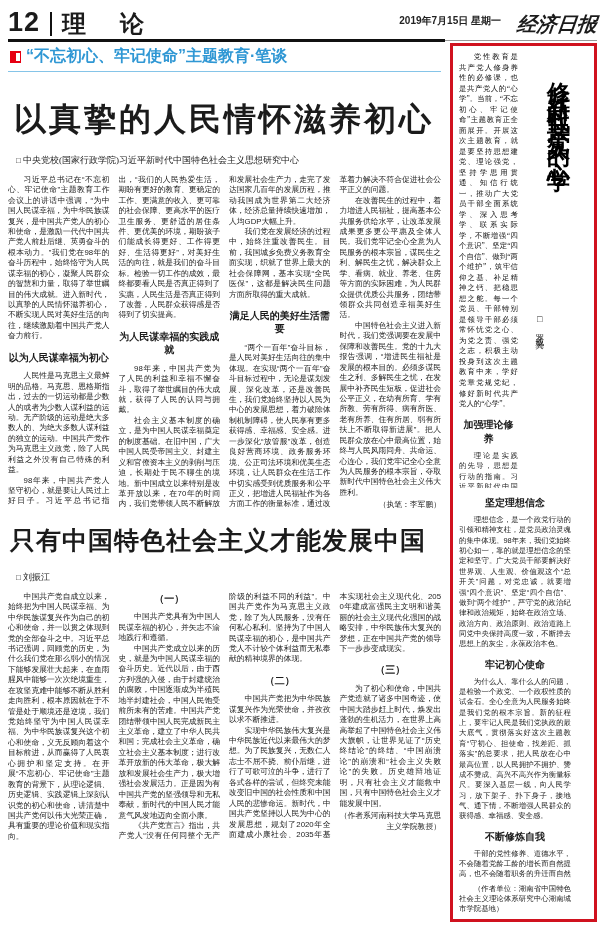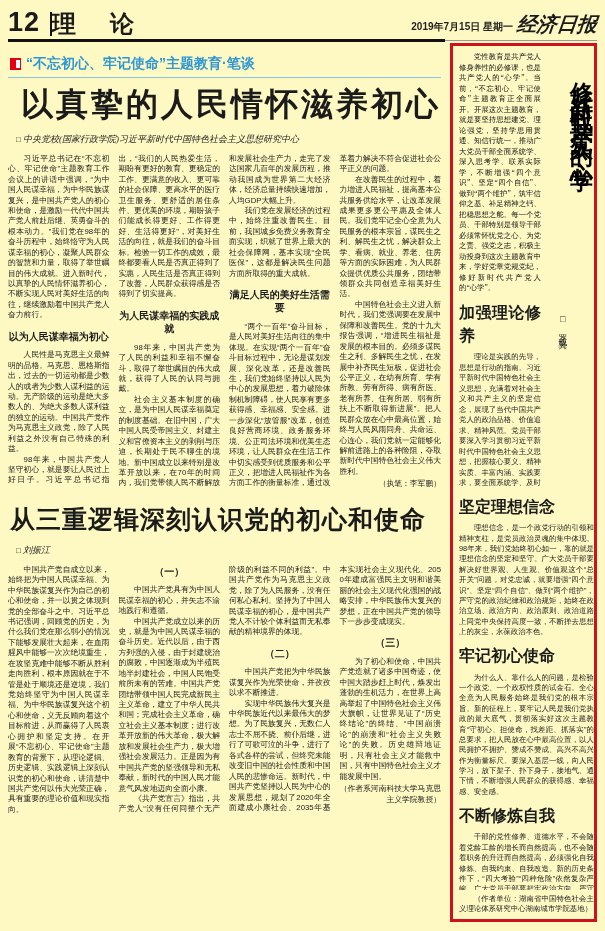--- a/index.html
+++ b/index.html
@@ -1,60 +1,60 @@
 <!DOCTYPE html>
 <html><head>
 <meta charset="utf-8">
 <style>
   html,body{margin:0;padding:0;background:#e8e8e8;}
   .page{
-    position:relative;width:605px;height:931px;margin:0 auto;background:#fef9c3;
+    position:relative;width:605px;height:931px;margin:0 auto;background:#ffffff;
     font-family:"Liberation Sans","DejaVu Sans",sans-serif;color:#1b1b1b;
     box-sizing:border-box;padding:6px 8px 0 8px;overflow:hidden;
   }
   
   .hdr{display:flex;justify-content:space-between;align-items:flex-end;height:30px;}
   .hdr-left{display:flex;align-items:flex-end;gap:10px;}
   .pageno{font-size:27px;font-weight:900;line-height:1;letter-spacing:1px;}
   .section-title{font-size:24px;font-family:"Liberation Serif","DejaVu Serif",serif;
-    font-weight:700;letter-spacing:14px;line-height:1;border-left:2px solid #111;}
-  .hdr-right{display:flex;align-items:flex-end;gap:4px;padding-bottom:2px;}
+    font-weight:700;letter-spacing:14px;line-height:1;border-left:2px solid #111;padding-left:10px;}
+  .hdr-right{display:flex;gap:16px;padding-bottom:2px;}
   .hdr-date{font-size:10px;font-weight:700;color:#222;}
   .masthead{font-size:20px;font-weight:700;font-style:italic;
     font-family:"DejaVu Serif","Liberation Serif",serif;transform:skewX(-6deg);line-height:1;}
   .hdr-rule{height:3px;background:#111;margin-top:3px;width:437px;}
   .hdr-rule-thin{height:1px;background:#999;margin-top:-2px;margin-left:437px;}
   
   .main{display:flex;gap:9px;margin-top:2px;}
   .left-col{width:433px;flex:none;}
   
-  .banner{display:flex;align-items:center;gap:5px;font-size:14px;font-weight:700;
-    color:#2f97d4;border-bottom:1px solid #85c4e8;padding:12px 0 4px 2px;}
+  .banner{display:flex;align-items:center;gap:5px;font-size:16px;font-weight:700;
+    color:#2f97d4;border-bottom:1px solid #85c4e8;padding:3px 0 4px 2px;}
   .topic-icon{width:11px;height:12px;background:#e60012;display:inline-block;position:relative;flex:none;}
   .topic-icon::after{content:"";position:absolute;right:1px;top:2px;width:4px;height:8px;background:#fff;}
   
-  .a1-headline{font-size:32px;font-weight:900;letter-spacing:3px;margin:8px 0 6px 6px;line-height:1.15;text-align:right;}
-  .byline{font-size:9px;color:#222;margin:10px 0 8px 8px;
-    font-family:"Liberation Serif","DejaVu Serif",serif;font-style:italic;}
+  .a1-headline{font-size:32px;font-weight:900;letter-spacing:3px;margin:29px 0 6px 6px;line-height:1.15;}
+  .byline{font-size:9px;color:#222;margin:16px 0 8px 8px;
+    font-family:"Liberation Serif","DejaVu Serif",serif;}
   .byl-box{font-size:8px;}
   .cols{column-gap:9px;font-size:7.8px;line-height:1.34;text-align:justify;word-break:break-all;}
   .cols-a1{column-count:4;max-height:356px;overflow:hidden;}
   .cols-a2{column-count:4;max-height:336px;overflow:hidden;}
   .para{margin:0;text-indent:2em;}
   .subhead{font-size:10px;font-weight:700;text-align:center;margin:9px 0 7px 0;break-inside:avoid;}
   .signoff{margin:2px 0 0 0;text-align:right;font-weight:400;}
   
   .a2-headline{font-size:25px;font-weight:900;letter-spacing:1px;margin:14px 0 4px 2px;line-height:1.2;}
   
   .red-box{flex:1;border:3px solid #d0121f;box-sizing:border-box;height:879px;
-    padding:6px 0 5px 6px;display:flex;flex-direction:column;overflow:hidden;}
+    padding:6px 23px 5px 6px;display:flex;flex-direction:column;overflow:hidden;}
   .box-top{display:flex;gap:3px;height:436px;flex:none;}
   .box-narrow{flex:1;overflow:hidden;font-size:7.4px;line-height:1.42;text-align:justify;word-break:break-all;}
   .intro{margin:0;text-indent:2em;font-family:"Liberation Serif","DejaVu Serif",serif;color:#111;}
-  .box-head{font-size:16px;font-weight:700;margin:8px 0 5px 0;}
+  .box-head{font-size:10px;font-weight:700;text-align:center;margin:8px 0 5px 0;}
   .box-para{margin:0;text-indent:2em;}
   .vcol{width:50px;flex:none;writing-mode:vertical-rl;text-align:start;padding-top:12px;}
   .vtitle{font-size:23px;font-weight:900;letter-spacing:7px;line-height:1.1;color:#000;}
   .vquote{margin-top:2px;}
   .vbyline{font-size:9px;margin-top:250px;letter-spacing:3px;
     font-family:"Liberation Serif","DejaVu Serif",serif;}
   .box-wide{flex:1;overflow:hidden;font-size:7.4px;line-height:1.4;text-align:justify;word-break:break-all;}
   .box-note{flex:none;margin:4px 0 0 0;font-size:7.4px;line-height:1.35;text-indent:2em;
     font-family:"Liberation Serif","DejaVu Serif",serif;text-align:justify;word-break:break-all;}
 </style>
@@ -95,25 +95,25 @@
           <h3 class="subhead">以为人民谋幸福为初心</h3>
           <p class="para">人民性是马克思主义最鲜明的品格。马克思、恩格斯指出，过去的一切运动都是少数人的或者为少数人谋利益的运动。无产阶级的运动是绝大多数人的、为绝大多数人谋利益的独立的运动。中国共产党作为马克思主义政党，除了人民利益之外没有自己特殊的利益。</p>
           <p class="para">98年来，中国共产党人坚守初心，就是要让人民过上好日子。习近平总书记指出，“我们的人民热爱生活，期盼有更好的教育、更稳定的工作、更满意的收入、更可靠的社会保障、更高水平的医疗卫生服务、更舒适的居住条件、更优美的环境，期盼孩子们能成长得更好、工作得更好、生活得更好”，对美好生活的向往，就是我们的奋斗目标。检验一切工作的成效，最终都要看人民是否真正得到了实惠，人民生活是否真正得到了改善，人民群众获得感是否得到了切实提高。</p>
           <h3 class="subhead">为人民谋幸福的实践成就</h3>
           <p class="para">98年来，中国共产党为了人民的利益和幸福不懈奋斗，取得了举世瞩目的伟大成就，获得了人民的认同与拥戴。</p>
           <p class="para">社会主义基本制度的确立，是为中国人民谋幸福奠定的制度基础。在旧中国，广大中国人民受帝国主义、封建主义和官僚资本主义的剥削与压迫，长期处于民不聊生的境地。新中国成立以来特别是改革开放以来，在70年的时间内，我们党带领人民不断解放和发展社会生产力，走完了发达国家几百年的发展历程，推动我国成为世界第二大经济体，经济总量持续快速增加，人均GDP大幅上升。</p>
           <p class="para">我们党在发展经济的过程中，始终注重改善民生。目前，我国城乡免费义务教育全面实现，织就了世界上最大的社会保障网，基本实现“全民医保”，这都是解决民生问题方面所取得的重大成就。</p>
           <h3 class="subhead">满足人民的美好生活需要</h3>
           <p class="para">“两个一百年”奋斗目标，是人民对美好生活向往的集中体现。在实现“两个一百年”奋斗目标过程中，无论是谋划发展、深化改革，还是改善民生，我们党始终坚持以人民为中心的发展思想，着力破除体制机制障碍，使人民享有更多获得感、幸福感、安全感。进一步深化“放管服”改革，创造良好营商环境、政务服务环境、公正司法环境和优美生态环境，让人民群众在生活工作中切实感受到优质服务和公平正义，把增进人民福祉作为各方面工作的衡量标准，通过改革着力解决不符合促进社会公平正义的问题。</p>
           <p class="para">在改善民生的过程中，着力增进人民福祉，提高基本公共服务供给水平，让改革发展成果更多更公平惠及全体人民。我们党牢记全心全意为人民服务的根本宗旨，谋民生之利、解民生之忧，解决群众上学、看病、就业、养老、住房等方面的实际困难，为人民群众提供优质公共服务，团结带领群众共同创造幸福美好生活。</p>
-          <p class="para">中国特色社会主义进入新时代，我们党强调要在发展中保障和改善民生。党的十九大报告强调，“增进民生福祉是发展的根本目的。必须多谋民生之利、多解民生之忧，在发展中补齐民生短板，促进社会公平正义，在幼有所育、学有所教、劳有所得、病有所医、老有所养、住有所居、弱有所扶上不断取得新进展”。把人民群众放在心中最高位置，始终与人民风雨同舟、共命运、心连心，我们党就一定能够化解前进路上的各种险阻，夺取新时代中国特色社会主义伟大胜利。</p>
+          <p class="para">中国特色社会主义进入新时代，我们党强调要在发展中保障和改善民生。党的十九大报告强调，“增进民生福祉是发展的根本目的。必须多谋民生之利、多解民生之忧，在发展中补齐民生短板，促进社会公平正义，在幼有所育、学有所教、劳有所得、病有所医、老有所养、住有所居、弱有所扶上不断取得新进展”。把人民群众放在心中最高位置，始终与人民风雨同舟、共命运、心连心，我们党牢记全心全意为人民服务的根本宗旨，夺取新时代中国特色社会主义伟大胜利。</p>
           <p class="signoff">（执笔：李军鹏）</p>
         </div>
 
-      <h1 class="a2-headline">从三重逻辑深刻认识党的初心和使命</h1>
+      <h1 class="a2-headline">只有中国特色社会主义才能发展中国</h1>
       <div class="byline">
         <span class="byl-box">□</span>
         <span>刘振江</span>
       </div>
       <div class="cols cols-a2" id="a2-body">
           <p class="para">中国共产党自成立以来，始终把为中国人民谋幸福、为中华民族谋复兴作为自己的初心和使命，并一以贯之体现到党的全部奋斗之中。习近平总书记强调，回顾党的历史，为什么我们党在那么弱小的情况下能够发展壮大起来，在血雨腥风中能够一次次绝境重生，在攻坚克难中能够不断从胜利走向胜利，根本原因就在于不管是处于顺境还是逆境，我们党始终坚守为中国人民谋幸福、为中华民族谋复兴这个初心和使命，义无反顾向着这个目标前进，从而赢得了人民衷心拥护和坚定支持。在开展“不忘初心、牢记使命”主题教育的背景下，从理论逻辑、历史逻辑、实践逻辑上深刻认识党的初心和使命，讲清楚中国共产党何以伟大光荣正确，具有重要的理论价值和现实指向。</p>
           <h3 class="subhead">（一）</h3>
           <p class="para">中国共产党具有为中国人民谋幸福的初心，并矢志不渝地践行和遵循。</p>
           <p class="para">中国共产党成立以来的历史，就是为中国人民谋幸福的奋斗历史。近代以后，由于西方列强的入侵，由于封建统治的腐败，中国逐渐成为半殖民地半封建社会，中国人民饱受前所未有的苦难。中国共产党团结带领中国人民完成新民主主义革命，建立了中华人民共和国；完成社会主义革命，确立社会主义基本制度；进行改革开放新的伟大革命，极大解放和发展社会生产力，极大增强社会发展活力。正是因为有中国共产党的坚强领导和无私奉献，新时代的中国人民才能意气风发地迈向全面小康。</p>
           <p class="para">《共产党宣言》指出，共产党人“没有任何同整个无产阶级的利益不同的利益”。中国共产党作为马克思主义政党，除了为人民服务，没有任何私心私利。坚持为了中国人民谋幸福的初心，是中国共产党人不计较个体利益而无私奉献的精神境界的体现。</p>

